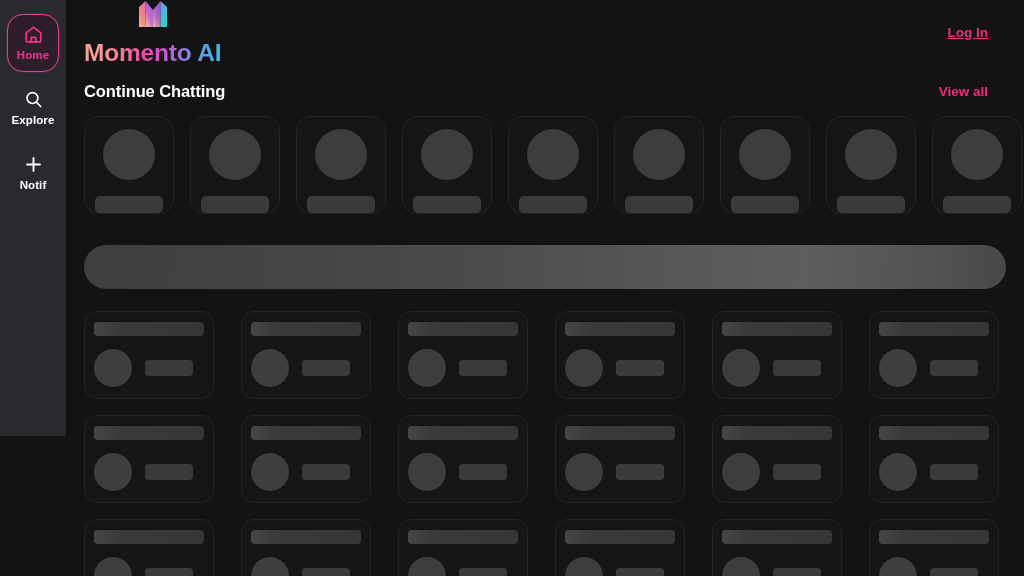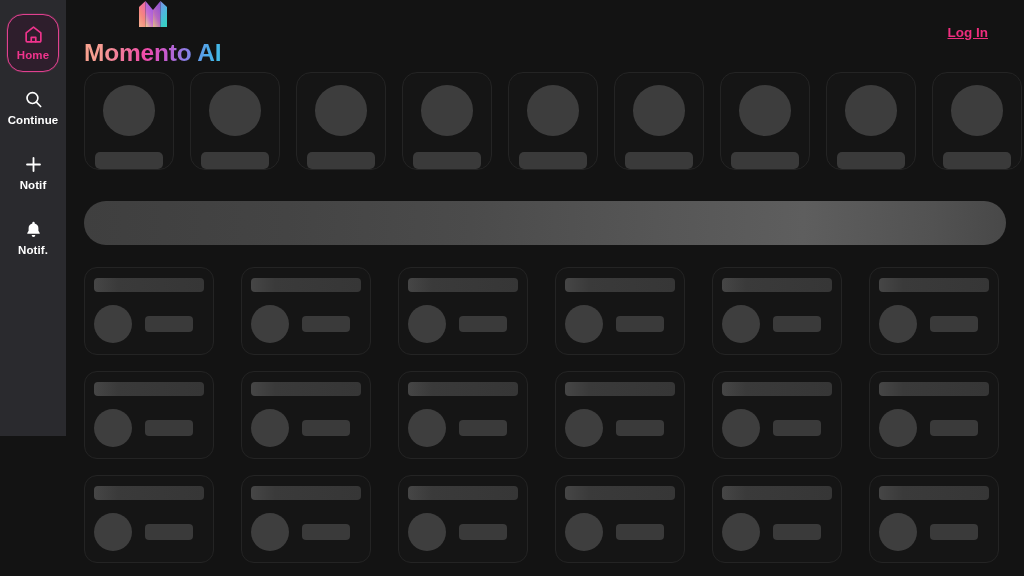--- a/index.html
+++ b/index.html
@@ -257,41 +257,32 @@
     </div>
 
 
     <div class="nav-item">
       <span class="nav-icon">
         <svg viewBox="0 0 24 24" fill="none" stroke="#ffffff" stroke-width="1.9" stroke-linecap="round">
           <circle cx="10.8" cy="10.4" r="6.2"></circle>
           <path d="M15.3 15.1 20.2 20"></path>
         </svg>
       </span>
-      <span class="nav-label">Continue</span>
+      <span class="nav-label">Explore</span>
     </div>
 
     <div class="nav-item">
       <span class="nav-icon">
         <svg viewBox="0 0 24 24" fill="none" stroke="#ffffff" stroke-width="2.1" stroke-linecap="round">
           <path d="M12 4.6v14.8M4.6 12h14.8"></path>
         </svg>
       </span>
       <span class="nav-label">Notif</span>
     </div>
 
-    <div class="nav-item">
-      <span class="nav-icon">
-        <svg viewBox="0 0 24 24" fill="#ffffff" stroke="none">
-          <path d="M12 3.1a1.35 1.35 0 0 1 1.35 1.35v.55a5.6 5.6 0 0 1 4.25 5.43v3.1l1.5 2.5a.6.6 0 0 1-.52.92H5.42a.6.6 0 0 1-.52-.92l1.5-2.5v-3.1a5.6 5.6 0 0 1 4.25-5.43v-.55A1.35 1.35 0 0 1 12 3.1z"></path>
-          <path d="M9.9 18.35h4.2a2.1 2.1 0 0 1-4.2 0z"></path>
-        </svg>
-      </span>
-      <span class="nav-label">Notif.</span>
-    </div>
 
   </nav>
 
   <main class="main">
 
     <header class="topbar">
       <div class="brand">
         <span class="brand-mark">
           <svg width="34" height="32" viewBox="0 0 34 32">
             <defs>
@@ -316,20 +307,24 @@
             <path d="M17 12 L24.5 3 L24.5 29 L17 29 Z" fill="url(#gB)" opacity="0.92"></path>
             <path d="M24.5 3 L31 9 L31 29 L24.5 29 Z" fill="url(#gC)"></path>
           </svg>
         </span>
         <span class="brand-name">Momento AI</span>
       </div>
 
       <span class="login-link">Log In</span>
     </header>
 
+    <div class="section-head">
+      <span class="section-title">Continue Chatting</span>
+      <span class="view-all">View all</span>
+    </div>
 
     <div class="chat-strip">
       <div class="chat-card">
         <div class="sk-avatar-lg"></div>
         <div class="sk-bar-lg"></div>
       </div>
       <div class="chat-card">
         <div class="sk-avatar-lg"></div>
         <div class="sk-bar-lg"></div>
       </div>

